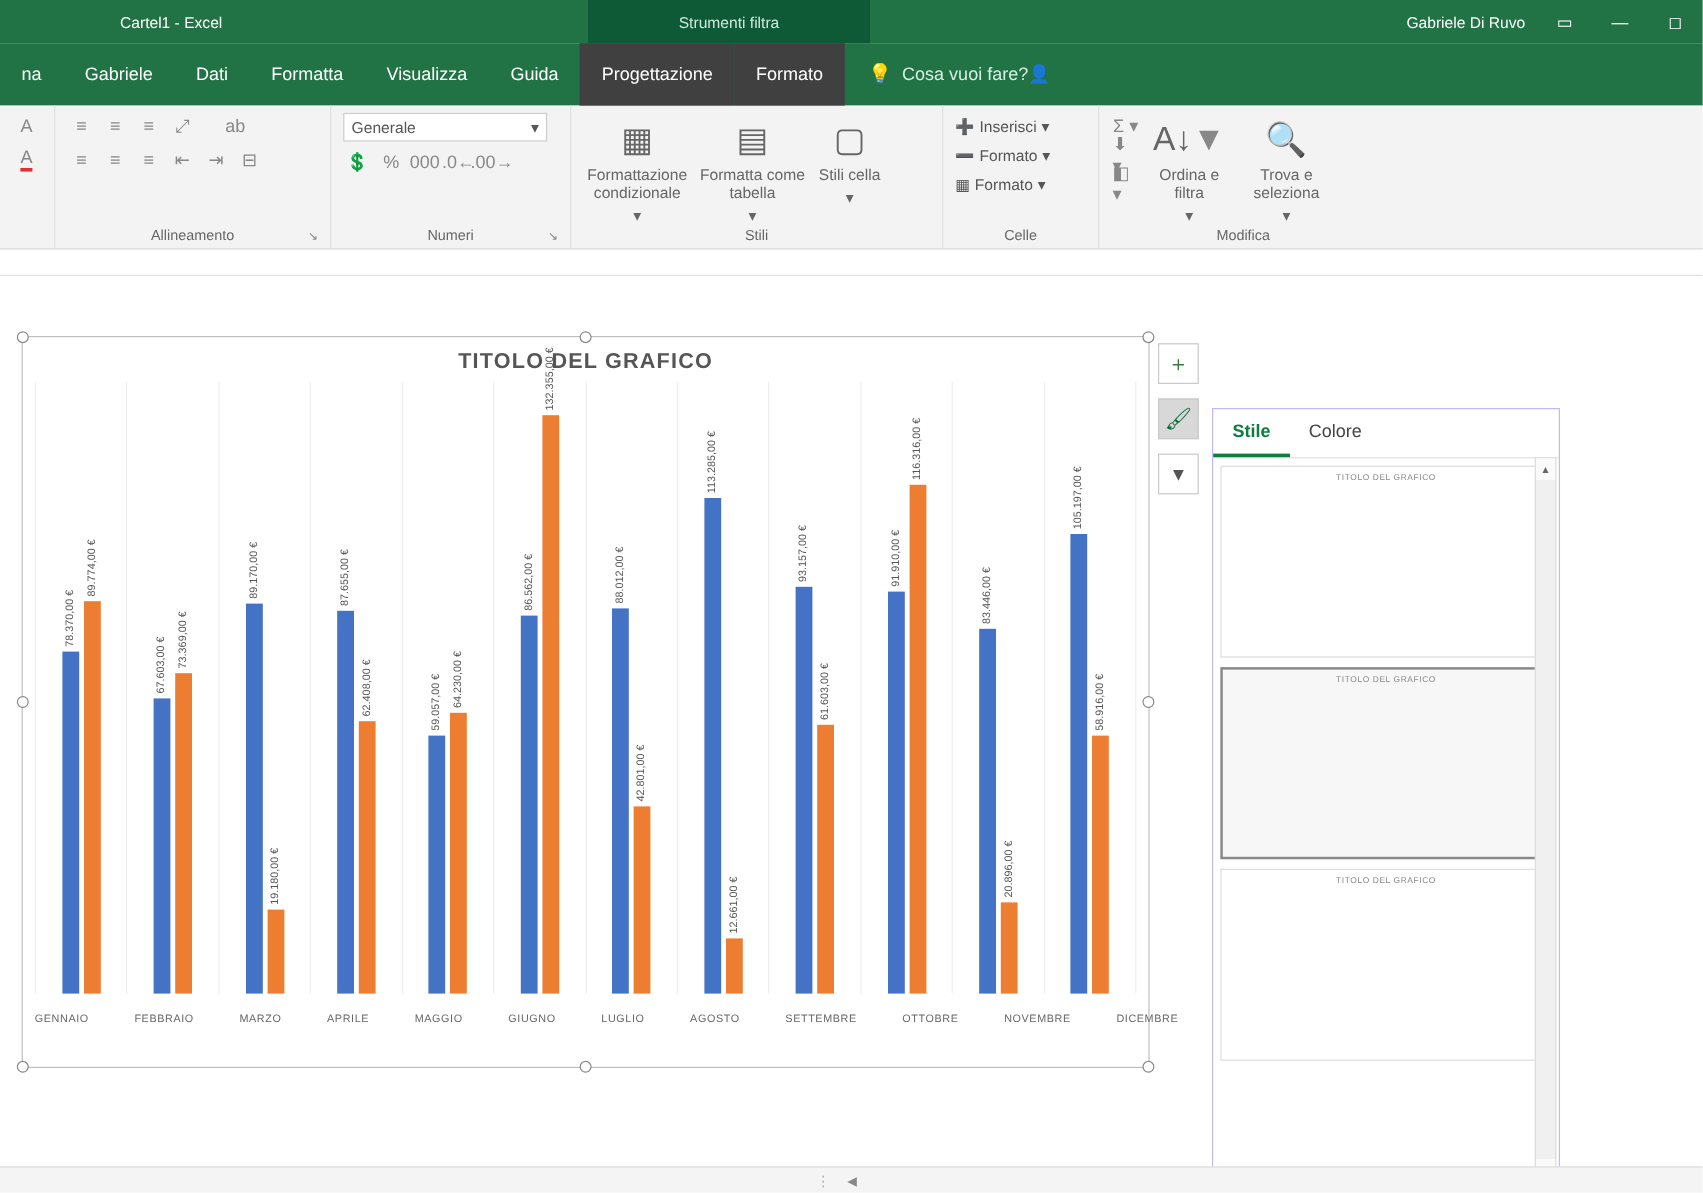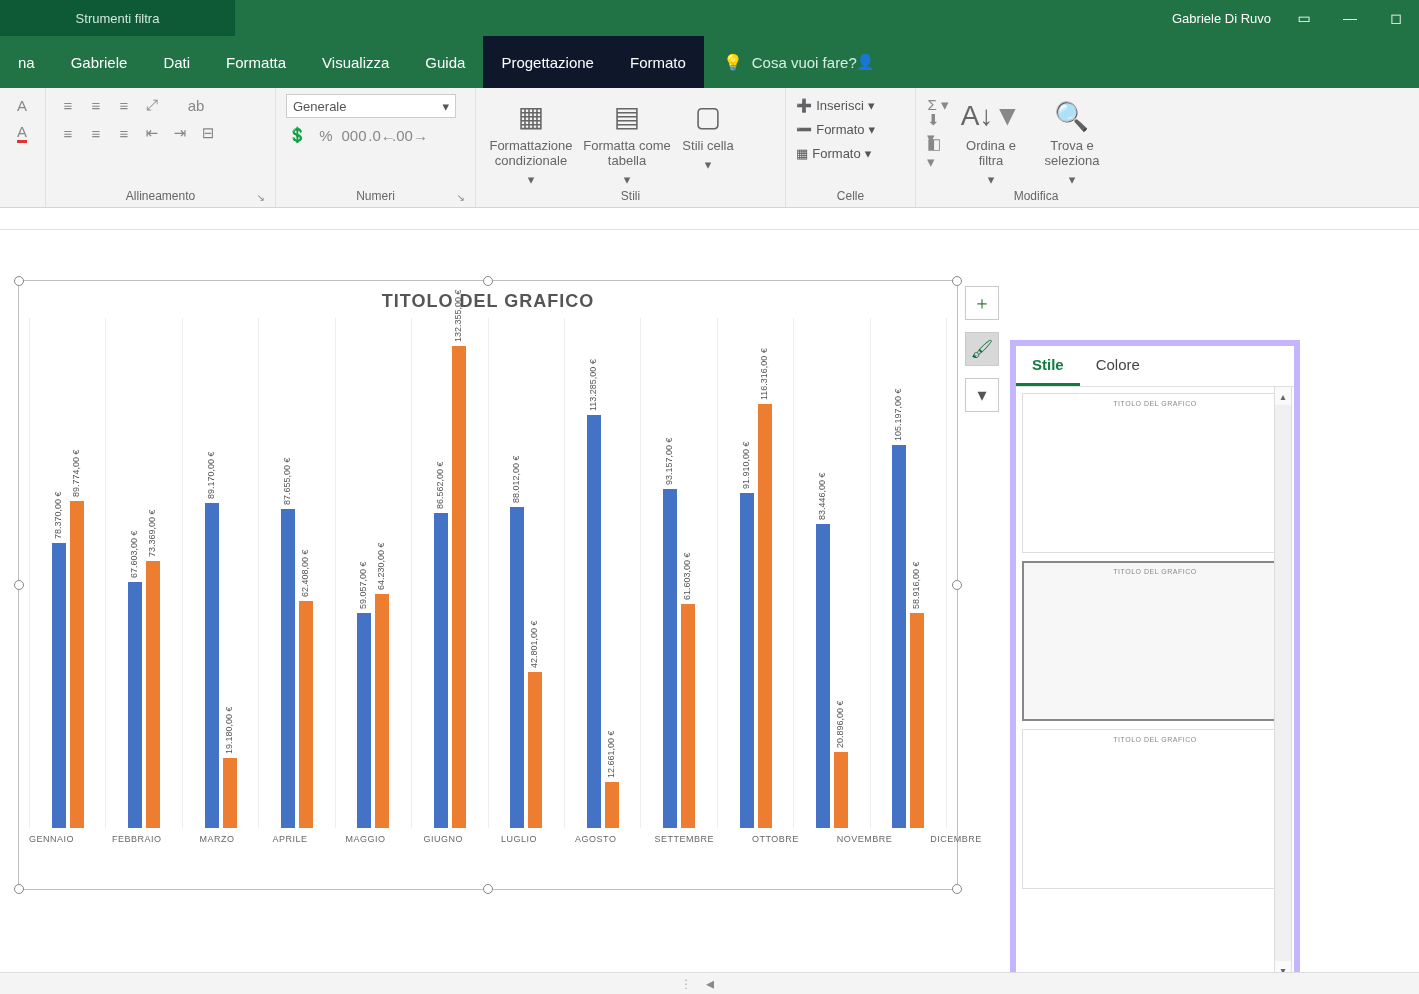--- a/index.html
+++ b/index.html
@@ -9,21 +9,21 @@
   .titlebar { height: 36px; background: #217346; display: flex; align-items: center; color: #fff; font-size: 13px; }
   .titlebar .doc-title { width: 490px; padding-left: 100px; }
   .titlebar .tooltab { background: #0e5a36; height: 36px; width: 235px; display: flex; align-items: center; justify-content: center; color: #d0e8dc; }
   .titlebar .spacer { flex: 1; }
   .titlebar .user { padding-right: 10px; }
   .titlebar .winbtn { width: 46px; height: 36px; display: flex; align-items: center; justify-content: center; color: #fff; font-size: 14px; }
 
   
   .tabs { height: 52px; background: #217346; display: flex; align-items: center; color: #fff; font-size: 15px; padding-left: 0; }
   .tabs .tab { padding: 0 18px; height: 52px; display: flex; align-items: center; cursor: pointer; }
-  .tabs .tab.ctx { background: #0f172a; }
+  .tabs .tab.ctx { background: #404040; }
   .tabs .tellme { display: flex; align-items: center; padding-left: 20px; gap: 8px; color: #d7efe3; }
   .tabs .bulb { font-size: 16px; }
 
   
   .ribbon { height: 120px; background: #f3f3f3; border-bottom: 1px solid #d4d4d4; display: flex; }
   .group { border-right: 1px solid #e0e0e0; padding: 6px 10px 2px 10px; display: flex; flex-direction: column; justify-content: space-between; }
   .group .controls { display: flex; gap: 6px; align-items: flex-start; flex: 1; }
   .group .label { text-align: center; font-size: 12px; color: #666; padding: 2px 0; position: relative; }
   .group .label .launcher { position: absolute; right: 0; bottom: 2px; font-size: 10px; color: #888; }
   .ico { color: #888; font-size: 15px; width: 24px; height: 22px; display: inline-flex; align-items: center; justify-content: center; border: 1px solid transparent; }
@@ -51,31 +51,31 @@
   .legend { text-align: center; font-size: 11px; color: #555; padding-bottom: 6px; }
   .legend .sw { display: inline-block; width: 8px; height: 8px; margin: 0 3px 0 10px; }
   .sw.blue { background: #4472C4; } .sw.orange { background: #ED7D31; }
 
   .plot { position: relative; height: 510px; margin: 0 10px; display: flex; }
   .catgroup { flex: 1; border-left: 1px solid #eee; position: relative; display: flex; align-items: flex-end; justify-content: center; gap: 4px; padding: 0 6px; }
   .catgroup:last-child { border-right: 1px solid #eee; }
   .bar { width: 14px; position: relative; }
   .bar.blue { background: #4472C4; } .bar.orange { background: #ED7D31; }
   .bar .dlabel { position: absolute; left: 50%; bottom: 100%; transform-origin: left bottom; transform: rotate(-90deg) translate(4px, 4px); font-size: 9px; color: #555; white-space: nowrap; }
-  .xaxis { display: flex; margin: 6px 10px 0 10px; gap: 38px; }
+  .xaxis { display: flex; margin: 16px 10px 0 10px; gap: 38px; }
   .xaxis .xt { flex: 1; text-align: center; font-size: 9px; color: #666; letter-spacing: 0.5px; }
 
   
   .chartbtns { position: absolute; left: 965px; top: 56px; display: flex; flex-direction: column; gap: 12px; }
   .cbtn { width: 34px; height: 34px; border: 1px solid #c9c9c9; background: #fff; display: flex; align-items: center; justify-content: center; font-size: 18px; color: #3a7a3a; }
   .cbtn.active { background: #d8d8d8; color: #0f6b3a; }
   .cbtn.filter { color: #555; }
 
   
-  .stylepane { position: absolute; left: 1010px; top: 110px; width: 290px; height: 652px; border: 6px solid #c4b5fd; background: #fff; display: flex; flex-direction: column; }
+  .stylepane { position: absolute; left: 1010px; top: 110px; width: 290px; height: 652px; border: 1px solid #c4b5fd; background: #fff; display: flex; flex-direction: column; }
   .stylepane .tabsrow { display: flex; border-bottom: 1px solid #e0e0e0; }
   .stylepane .ptab { padding: 10px 16px; font-size: 15px; color: #444; cursor: pointer; }
   .stylepane .ptab.active { color: #107c41; border-bottom: 3px solid #107c41; font-weight: 600; }
   .stylepane .previews { flex: 1; overflow: hidden; padding: 6px; display: flex; flex-direction: column; gap: 8px; }
   .preview { height: 160px; border: 1px solid #ddd; background: #fff; position: relative; padding: 6px; }
   .preview.selected { outline: 2px solid #888; outline-offset: -2px; background: #f7f7f7; }
   .preview .ptitle { text-align: center; font-size: 7px; color: #888; letter-spacing: 0.5px; }
   .preview .pplot { position: absolute; left: 10px; right: 10px; top: 20px; bottom: 10px; display: flex; align-items: flex-end; gap: 2px; }
   .preview .pb { flex: 1; }
   .preview .pb .b1 { background: #4472C4; width: 45%; display: inline-block; }
@@ -88,20 +88,21 @@
 
   
   .hscroll { position: absolute; left: 0; right: 0; bottom: 0; height: 22px; background: #f4f4f4; border-top: 1px solid #ddd; display: flex; align-items: center; }
   .hscroll .dots { width: 700px; text-align: right; color: #aaa; font-size: 12px; padding-right: 6px; letter-spacing: 2px; }
   .hscroll .arrow { width: 20px; text-align: center; color: #888; }
 </style>
 </head>
 <body>
 
 <div class="titlebar">
+  <div class="doc-title">Cartel1  -  Excel</div>
   <div class="tooltab">Strumenti filtra</div>
   <div class="spacer"></div>
   <div class="user">Gabriele Di Ruvo</div>
   <div class="winbtn">▭</div>
   <div class="winbtn">—</div>
   <div class="winbtn">◻</div>
 </div>
 
 <div class="tabs">
   <div class="tab">na</div>

